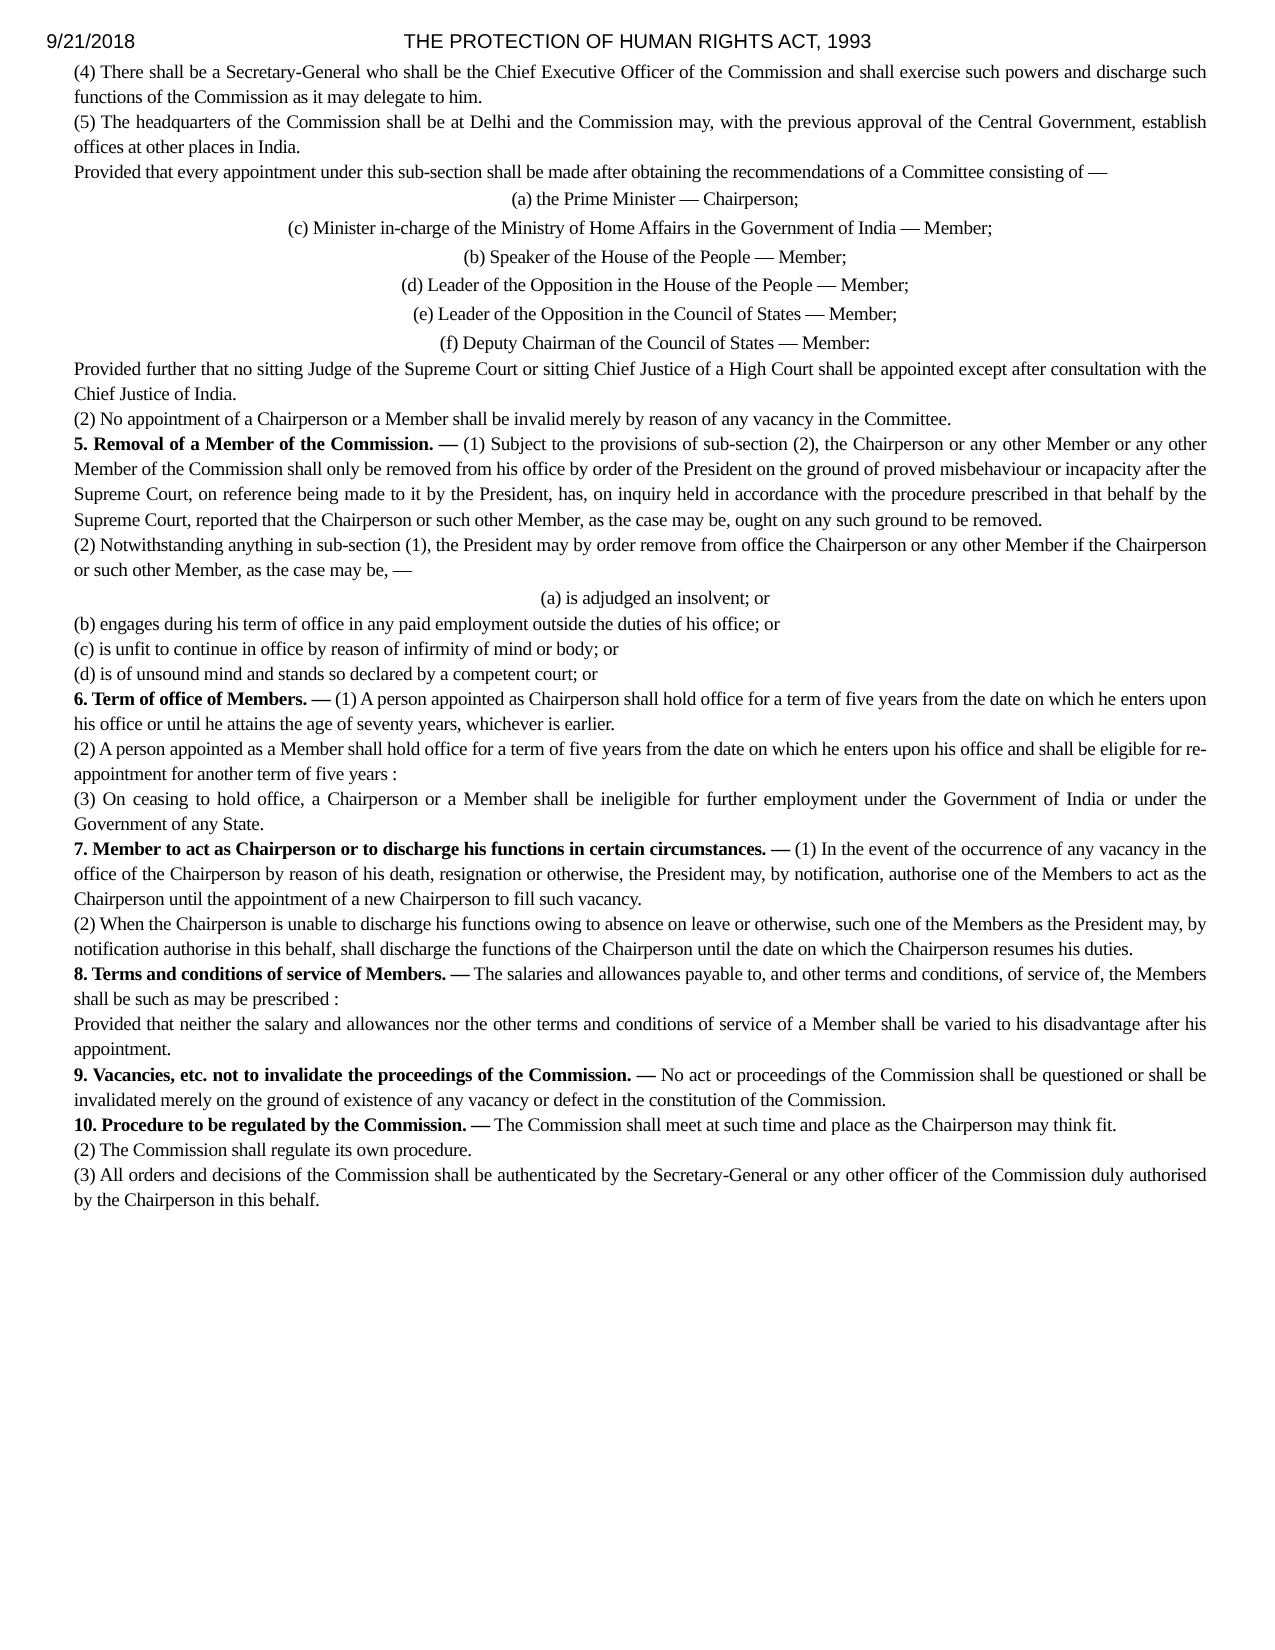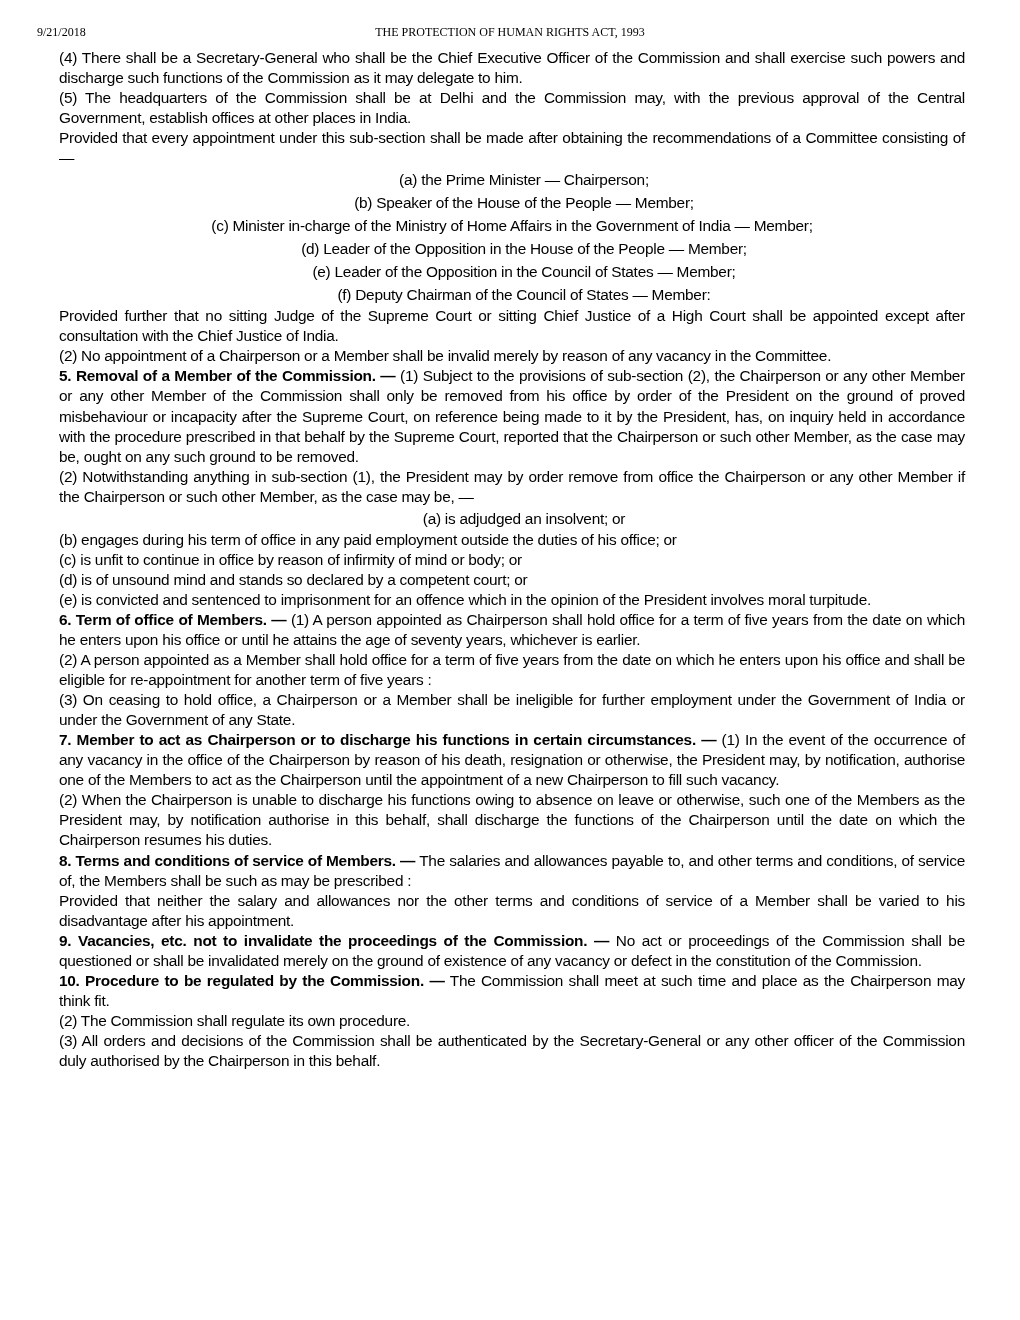--- a/index.html
+++ b/index.html
@@ -2,27 +2,27 @@
 <html><head>
 <meta charset="utf-8">
 <style>
   html, body { margin: 0; padding: 0; background: #ffffff; }
   body {
     width: 1020px; height: 1320px; position: relative; overflow: hidden;
     color: #000; font-family: "DejaVu Sans", sans-serif;
   }
   .hdr {
     position: absolute; top: 25px; left: 0; width: 1020px; height: 14px;
-    font-family: Liberation Serif, serif; font-size: 12px; color: #000;
+    font-family: Liberation Sans, sans-serif; font-size: 16px; color: #000;
   }
   .hdr .date { position: absolute; left: 37px; top: 0; }
   .hdr .title { position: absolute; left: 0; width: 1020px; text-align: center; top: 0; }
   .content {
     position: absolute; top: 48px; left: 59px; width: 906px;
-    font-family: Liberation Sans, sans-serif; font-size: 15.4px; line-height: 20.05px;
+    font-family: Liberation Serif, serif; font-size: 15.4px; line-height: 20.05px;
     letter-spacing: -0.25px;
   }
   .p { margin: 0; text-align: justify; }
   .item { margin: 0; padding-left: 24px; line-height: 23px; text-align: center; }
   .item.flush { padding-left: 0; }
   b { font-weight: bold; }
 </style>
 </head>
 <body>
 
@@ -30,35 +30,34 @@
   <span class="date">9/21/2018</span>
   <span class="title">THE PROTECTION OF HUMAN RIGHTS ACT, 1993</span>
 </div>
 
 <div class="content">
   <p class="p">(4) There shall be a Secretary-General who shall be the Chief Executive Officer of the Commission and shall exercise such powers and discharge such functions of the Commission as it may delegate to him.</p>
   <p class="p">(5) The headquarters of the Commission shall be at Delhi and the Commission may, with the previous approval of the Central Government, establish offices at other places in India.</p>
 
   <p class="p">Provided that every appointment under this sub-section shall be made after obtaining the recommendations of a Committee consisting of —</p>
   <p class="item">(a) the Prime Minister — Chairperson;</p>
+  <p class="item flush">(c) Minister in-charge of the Ministry of Home Affairs in the Government of India — Member;</p>
   <p class="item">(b) Speaker of the House of the People — Member;</p>
-  <p class="item flush">(c) Minister in-charge of the Ministry of Home Affairs in the Government of India — Member;</p>
   <p class="item">(d) Leader of the Opposition in the House of the People —  Member;</p>
   <p class="item">(e) Leader of the Opposition in the Council of States —  Member;</p>
   <p class="item">(f) Deputy Chairman of the Council of States —  Member:</p>
   <p class="p">Provided further that no sitting Judge of the Supreme Court or sitting Chief Justice of a High Court shall be appointed except after consultation with the Chief Justice of India.</p>
   <p class="p">(2) No appointment of a Chairperson or a Member shall be invalid merely by reason of any vacancy in the Committee.</p>
 
   <p class="p"><b>5. Removal of a Member of the Commission. —</b><span> (1) Subject to the provisions of sub-section (2), the Chairperson or any other Member or any other Member of the Commission shall only be removed from his office by order of the President on the ground of proved misbehaviour or incapacity after the Supreme Court, on reference being made to it by the President, has, on inquiry held in accordance with the procedure prescribed in that behalf by the Supreme Court, reported that the Chairperson or such other Member, as the case may be, ought on any such ground to be removed.</span></p>
   <p class="p">(2) Notwithstanding anything in sub-section (1), the President may by order remove from office the Chairperson or any other Member if the Chairperson or such other Member, as the case may be, —</p>
   <p class="item">(a) is adjudged an insolvent; or</p>
   <p class="p" style="margin-top:0">(b) engages during his term of office in any paid employment outside the duties of his office; or</p>
   <p class="p">(c) is unfit to continue in office by reason of infirmity of mind or body; or</p>
   <p class="p">(d) is of unsound mind and stands so declared by a competent court; or</p>
-  <p class="p">(e) is convicted and sentenced to imprisonment for an offence which in the opinion of the President involves moral turpitude.</p>
 
   <p class="p"><b>6. Term of office of Members. —</b><span> (1)  A person appointed as Chairperson shall hold office for a term of five years from the date on which he enters upon his office or until he attains the age of seventy years, whichever is earlier.</span></p>
   <p class="p">(2) A person appointed as a Member shall hold office for a term of five years from the date on which he enters upon his office and shall be eligible for re-appointment for another term of five years :</p>
   <p class="p">(3) On ceasing to hold office, a Chairperson or a Member shall be ineligible for further employment under the Government of India or under the Government of any State.</p>
 
   <p class="p"><b>7. Member to act as Chairperson or to discharge his functions in certain circumstances. —</b><span> (1) In the event of the occurrence of any vacancy in the office of the Chairperson by reason of his death, resignation or otherwise, the President may, by notification, authorise one of the Members to act as the Chairperson until the appointment of a new Chairperson to fill such vacancy.</span></p>
   <p class="p">(2) When the Chairperson is unable to discharge his functions owing to absence on leave or otherwise, such one of the Members as the President may, by notification authorise in this behalf, shall discharge the functions of the Chairperson until the date on which the Chairperson resumes his duties.</p>
 
   <p class="p"><b>8. Terms and conditions of service of Members. —</b><span> The salaries and allowances payable to, and other terms and conditions, of service of, the Members shall be such as may be prescribed :</span></p>
   <p class="p">Provided that neither the salary and allowances nor the other terms and conditions of service of a Member shall be varied to his disadvantage after his appointment.</p>

